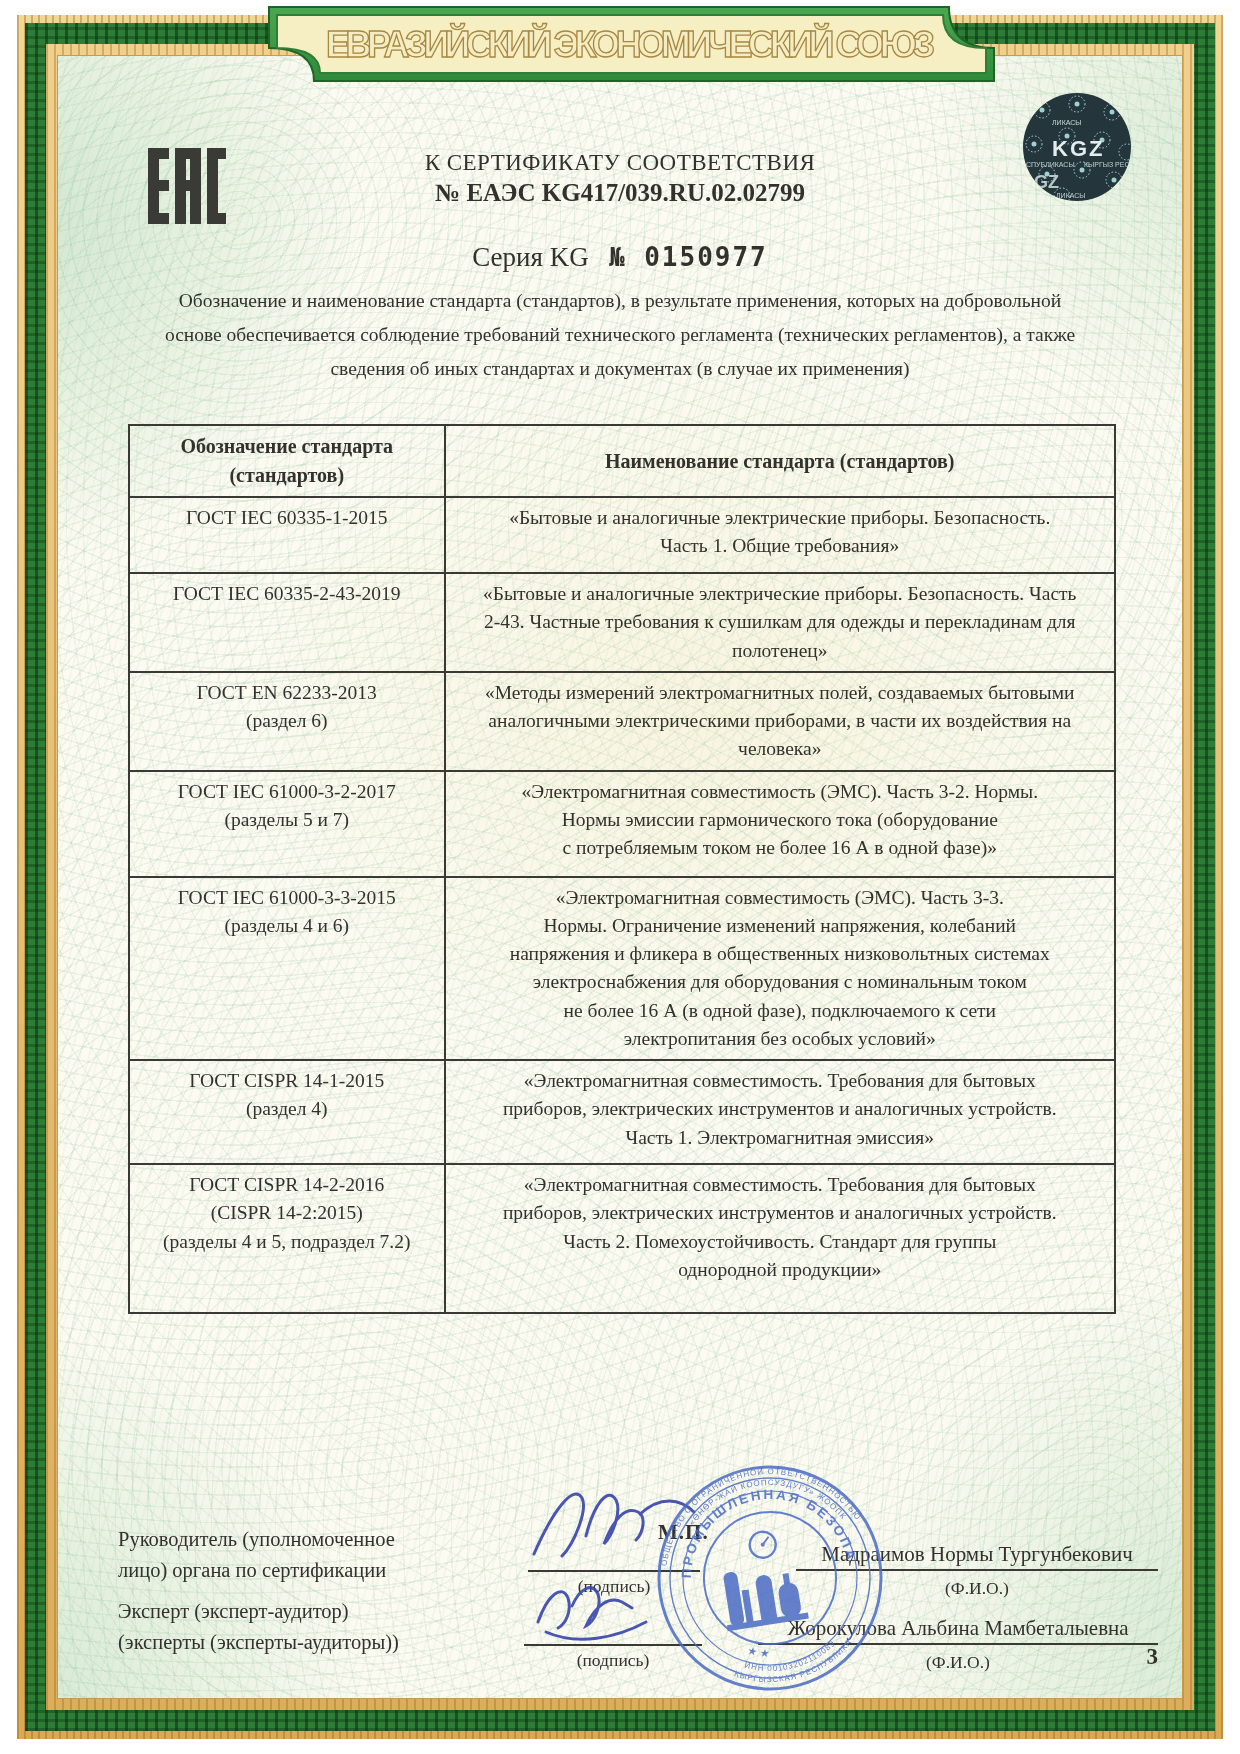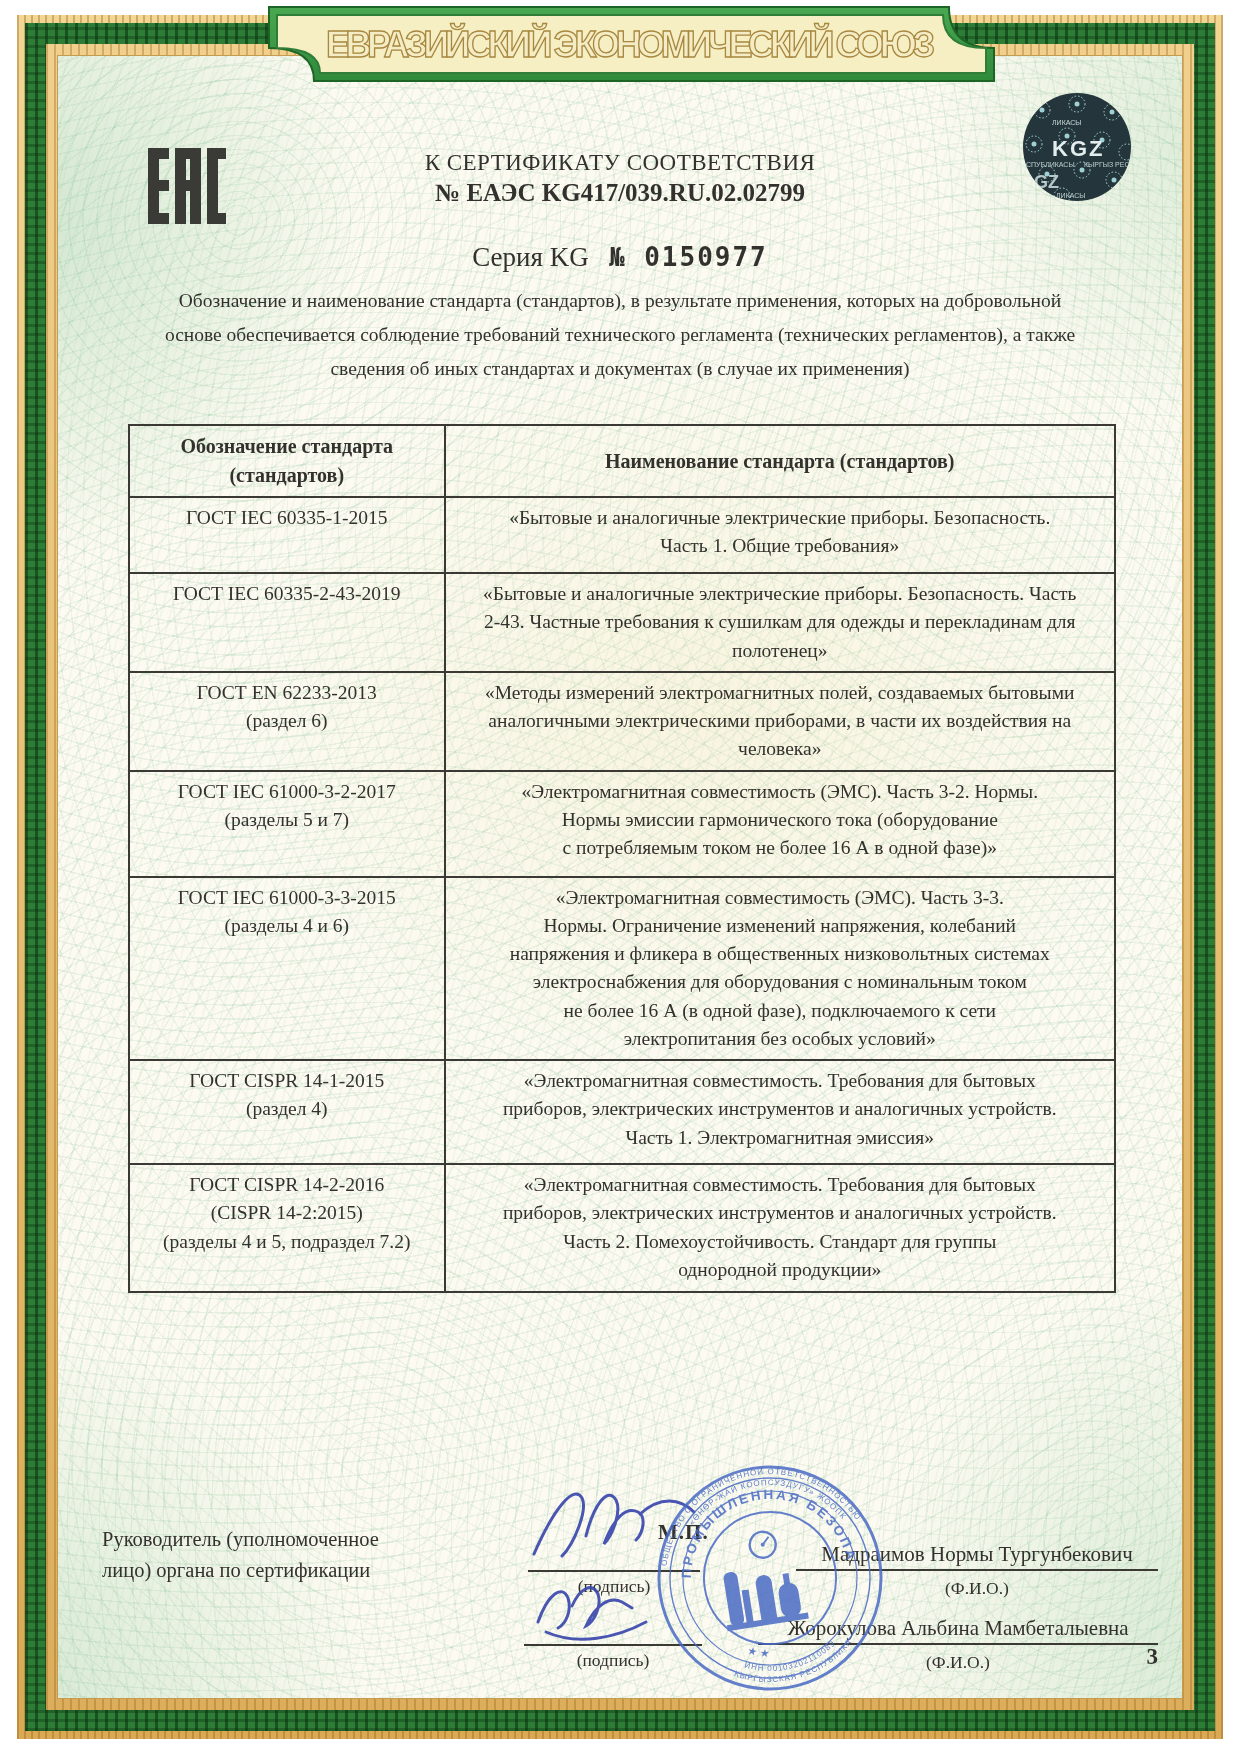--- a/index.html
+++ b/index.html
@@ -56,23 +56,23 @@
   .tbl th,.tbl td{border:2px solid #3b3934;vertical-align:top;text-align:center;padding:6px 10px;white-space:pre-line;}
   .tbl th{font-weight:bold;font-size:20px;vertical-align:middle;}
   .tbl col.c1{width:32%;} .tbl col.c2{width:68%;}
   .tbl thead tr{height:60px;}
   .tbl tbody tr:nth-child(1){height:76px;}
   .tbl tbody tr:nth-child(2){height:72px;padding-left:44px;}
   .tbl tbody tr:nth-child(3){height:96px;}
   .tbl tbody tr:nth-child(4){height:106px;}
   .tbl tbody tr:nth-child(5){height:158px;}
   .tbl tbody tr:nth-child(6){height:104px;}
-  .tbl tbody tr:nth-child(7){height:128px;padding-left:36px;}
-  
-  .lbl{font-size:20.5px;line-height:1.5;white-space:pre-line;}
+  .tbl tbody tr:nth-child(7){height:149px;padding-left:36px;}
+  
+  .lbl{font-size:20.5px;line-height:1.5;white-space:pre-line;margin-left:16px;}
   .lbl1{left:44px;top:1468px;}
   .lbl2{left:44px;top:1540px;}
   .sigline{border-bottom:2px solid #3b3934;}
   .sig1{left:470px;top:1418px;width:172px;height:96px;}
   .sig2{left:466px;top:1514px;width:178px;height:74px;}
   .cap{font-size:17.5px;text-align:center;}
   .cap1{left:470px;top:1520px;width:172px;}
   .cap2{left:466px;top:1594px;width:178px;}
   .mp{left:600px;top:1464px;font-size:21px;font-weight:bold;letter-spacing:1px;z-index:5;}
   .nm{font-size:21px;text-align:center;border-bottom:2px solid #3b3934;padding-bottom:2px;}
@@ -226,20 +226,22 @@
                   <td>«Электромагнитная совместимость. Требования для бытовых
 приборов, электрических инструментов и аналогичных устройств.
 Часть 2. Помехоустойчивость. Стандарт для группы
 однородной продукции»</td>
                 </tr>
               </tbody>
             </table>
 
             <div class="abs lbl lbl1">Руководитель (уполномоченное
 лицо) органа по сертификации</div>
+            <div class="abs lbl lbl2">Эксперт (эксперт-аудитор)
+(эксперты (эксперты-аудиторы))</div>
 
             <div class="abs sig1 sigline">
               <svg class="sigsvg" viewBox="0 0 172 96">
                 <g fill="none" stroke="#3b49ad" stroke-width="3" stroke-linecap="round" opacity=".92">
                   <path d="M6,80 C26,34 46,10 54,24 C60,36 46,70 34,82"></path>
                   <path d="M58,62 C66,30 80,12 88,26 C94,38 84,62 76,70 C86,44 98,32 110,38 C118,42 116,58 108,66"></path>
                   <path d="M112,40 C132,22 152,24 166,38"></path>
                 </g>
               </svg>
             </div>

